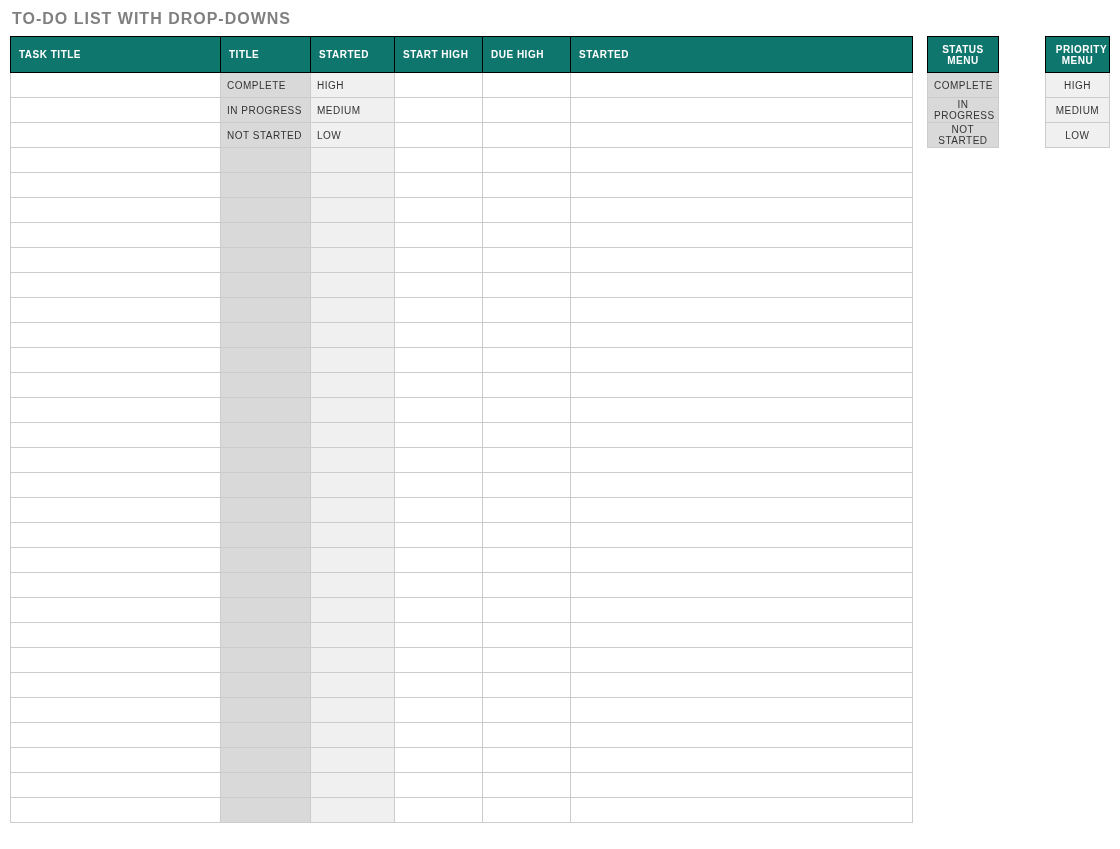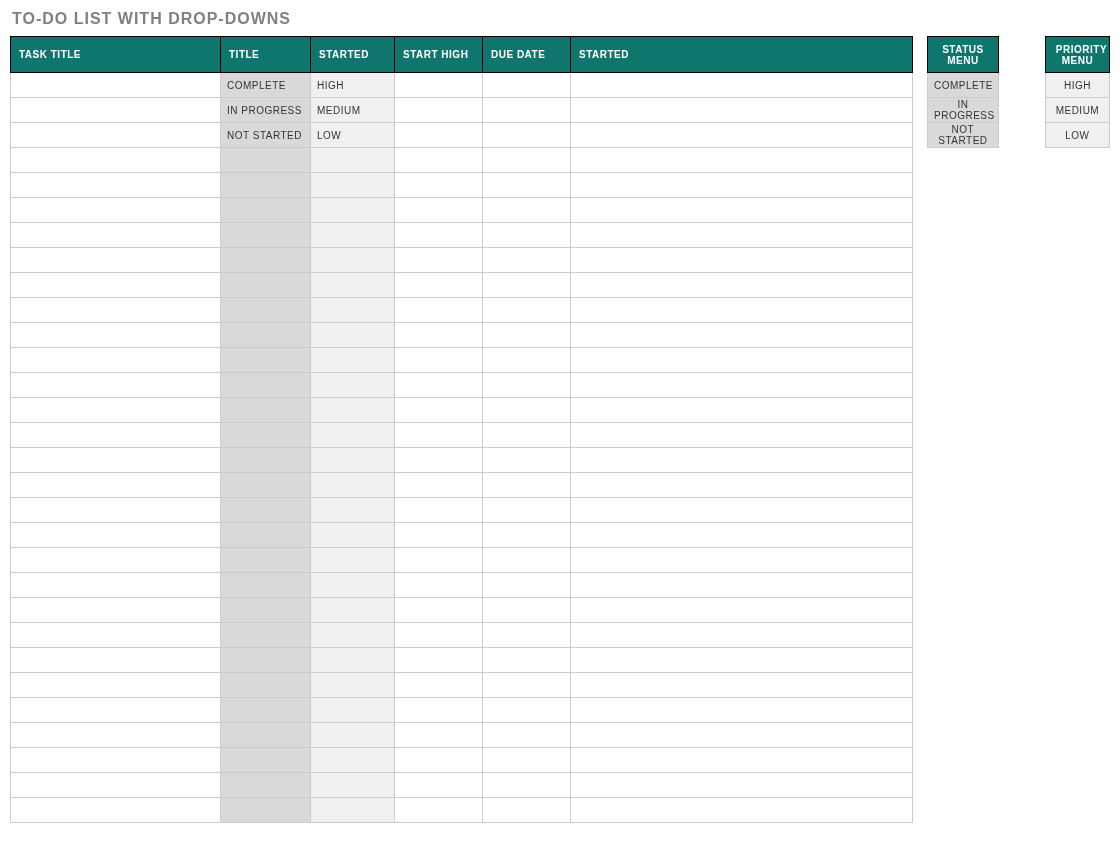--- a/index.html
+++ b/index.html
@@ -80,21 +80,21 @@
       <col class="col-start">
         <col class="col-due">
         <col class="col-comm">
     </colgroup>
     <thead>
       <tr>
         <th>TASK TITLE</th>
         <th>TITLE</th>
         <th>STARTED</th>
         <th>START HIGH</th>
-        <th>DUE DATE</th>
+        <th>DUE HIGH</th>
         <th>STARTED</th>
       </tr>
     </thead>
     <tbody id="main-body">
         <tr>
           <td></td>
           <td class="status-cell">COMPLETE</td>
           <td class="prio-cell">HIGH</td>
           <td></td>
           <td></td>

